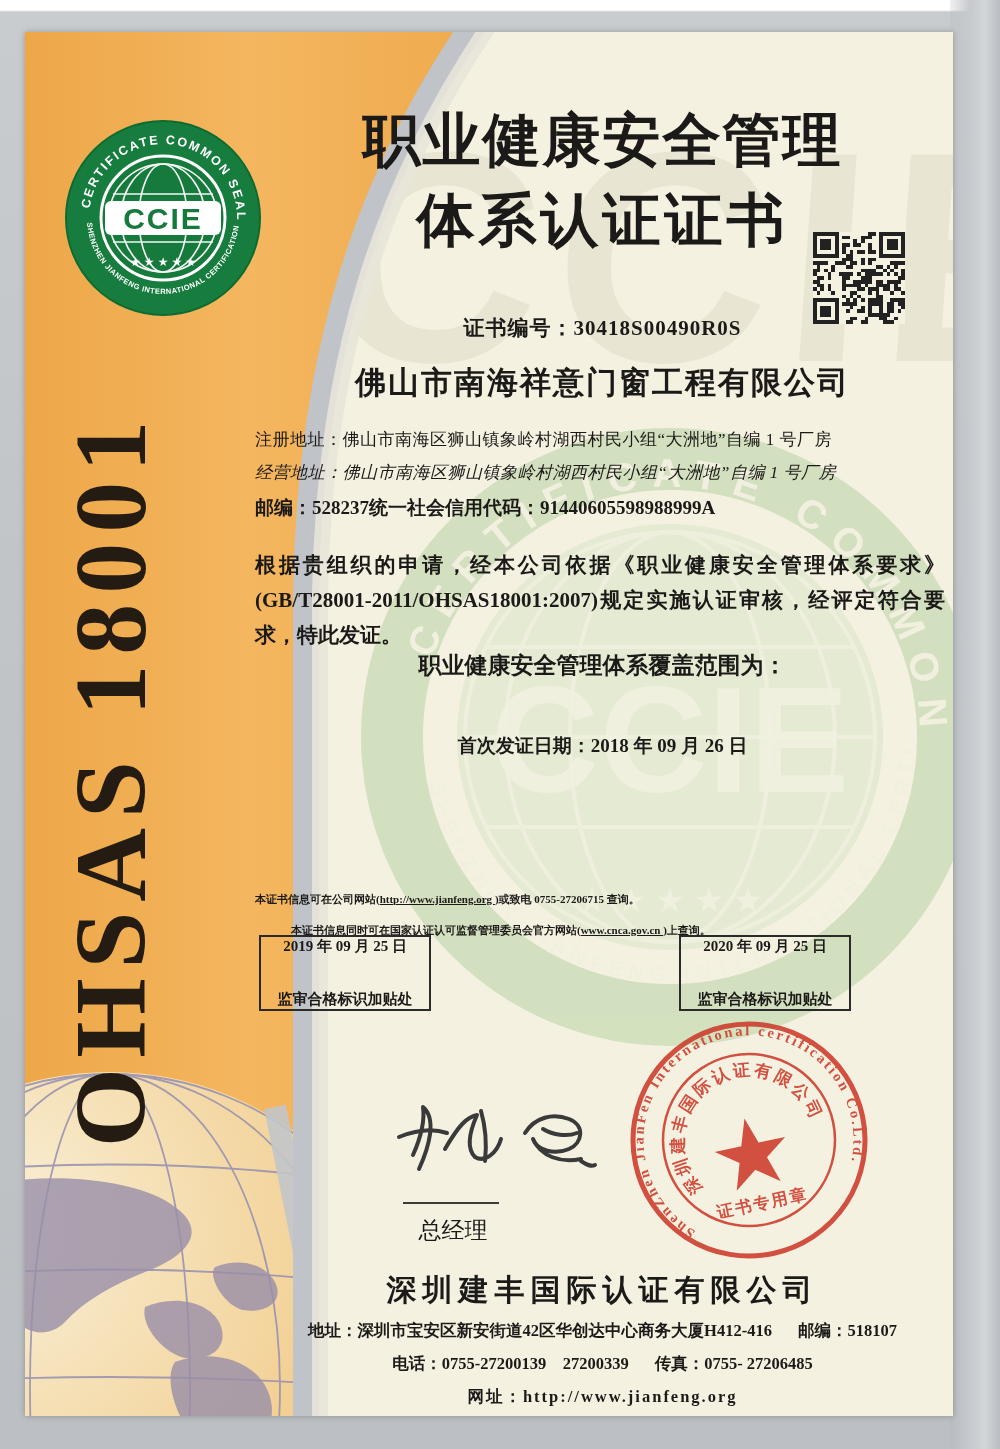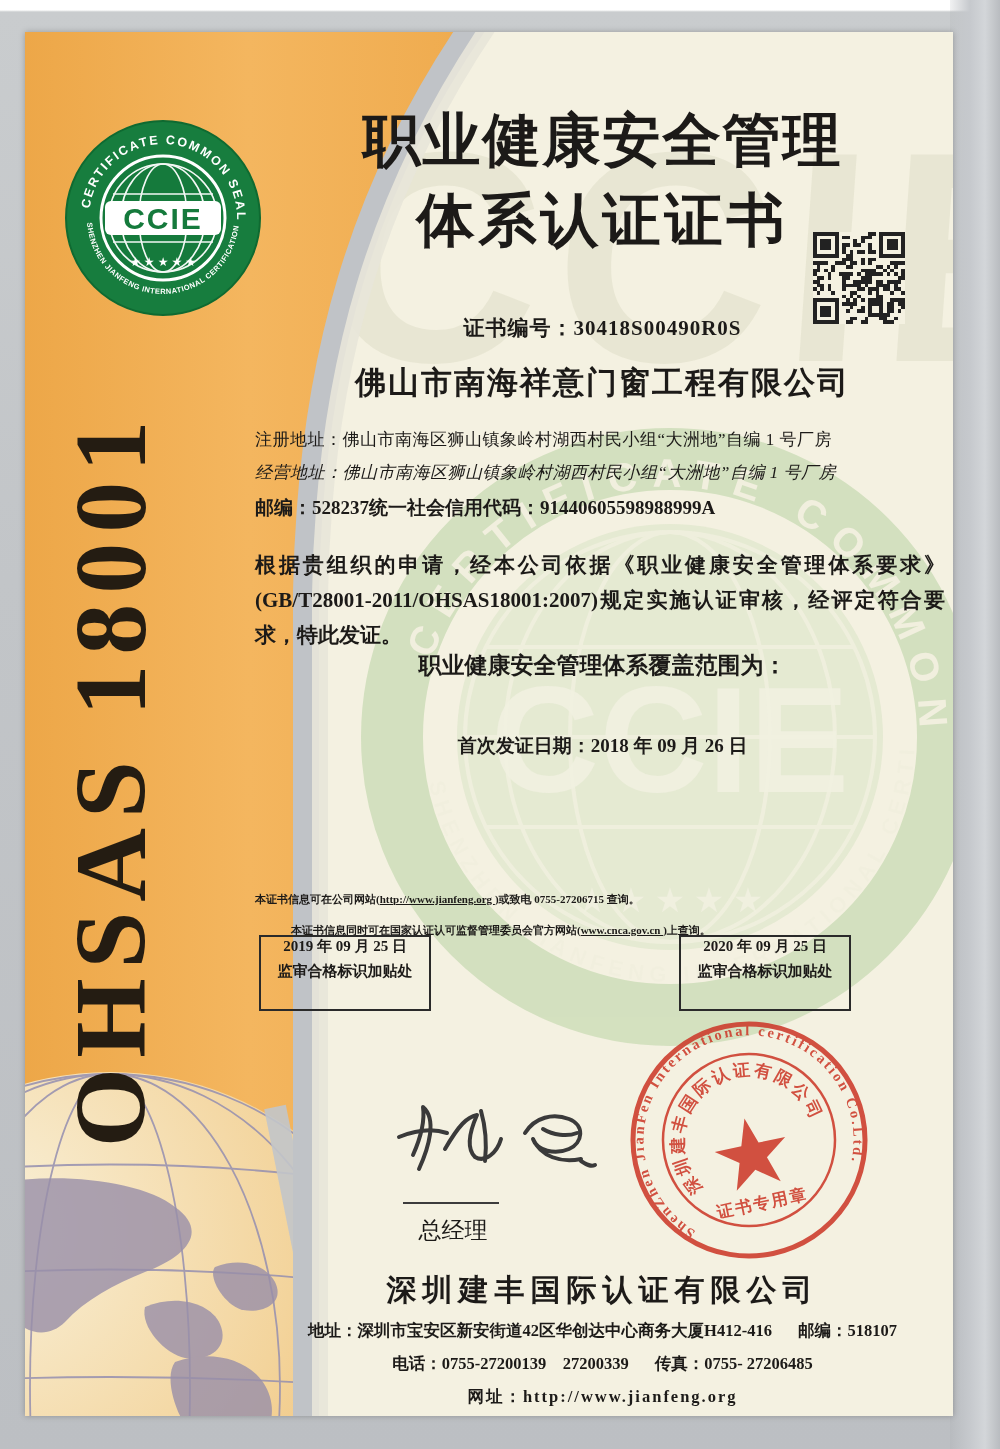--- a/index.html
+++ b/index.html
@@ -39,21 +39,21 @@
               font-size:19px;font-weight:bold;}
   .grant{top:516px;width:690px;font-size:21px;line-height:35px;text-align:justify;font-weight:bold;}
   .scopehead{top:618px;font-size:23px;font-weight:bold;}
   .scopeline{top:663px;font-size:18px;}
   .firstissue{top:701px;font-size:19px;font-weight:bold;}
   .fineprint{top:737px;width:692px;font-size:15.5px;line-height:29px;text-align:justify;font-weight:bold;}
   .infoline{font-size:11px;font-weight:bold;white-space:nowrap;}
   .info1{top:860px;} .info2{top:891px;margin-left:36px;}
   .uline{text-decoration:underline;}
   .auditbox{top:903px;width:168px;height:72px;border:2px solid #2a2a2a;
-            display:flex;flex-direction:column;justify-content:flex-start;gap:6px;
+            display:flex;flex-direction:column;justify-content:space-between;gap:6px;
             text-align:center;font-size:15px;font-weight:bold;}
   .box1{left:4px;} .box2{left:424px;}
   .sig{left:130px;top:1045px;width:260px;height:130px;}
   .sigline{left:148px;top:1170px;width:96px;border-bottom:2px solid #3c3c3c;height:0;}
   .sigtitle{left:128px;top:1183px;width:140px;text-align:center;font-size:23px;}
   .stampbox{left:366px;top:980px;width:256px;height:256px;opacity:.88;}
   .issuer-name{top:1238px;font-size:30px;font-weight:bold;letter-spacing:6px;
                font-family:"Liberation Sans","DejaVu Sans",sans-serif;}
   .contact{width:100%;text-align:center;font-size:16.5px;font-weight:bold;white-space:nowrap;
            font-family:"Liberation Serif","DejaVu Serif",serif;}

